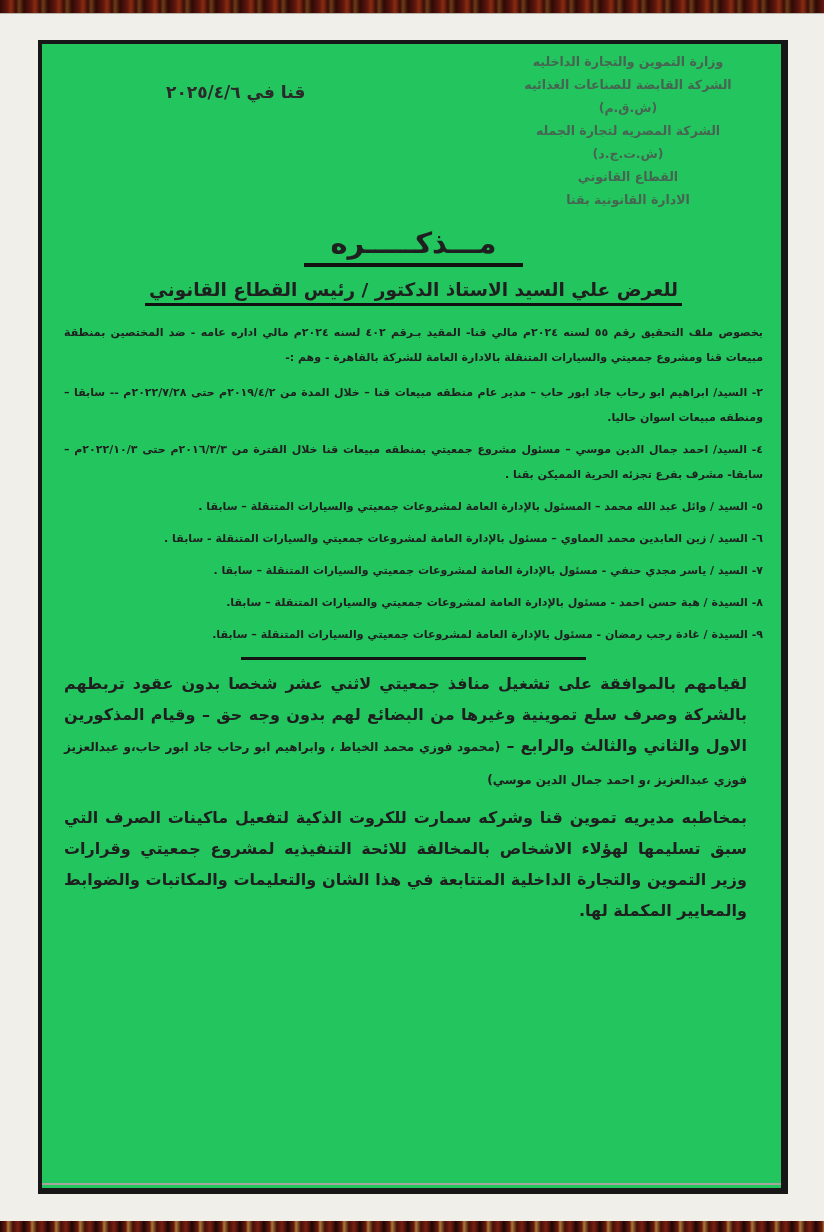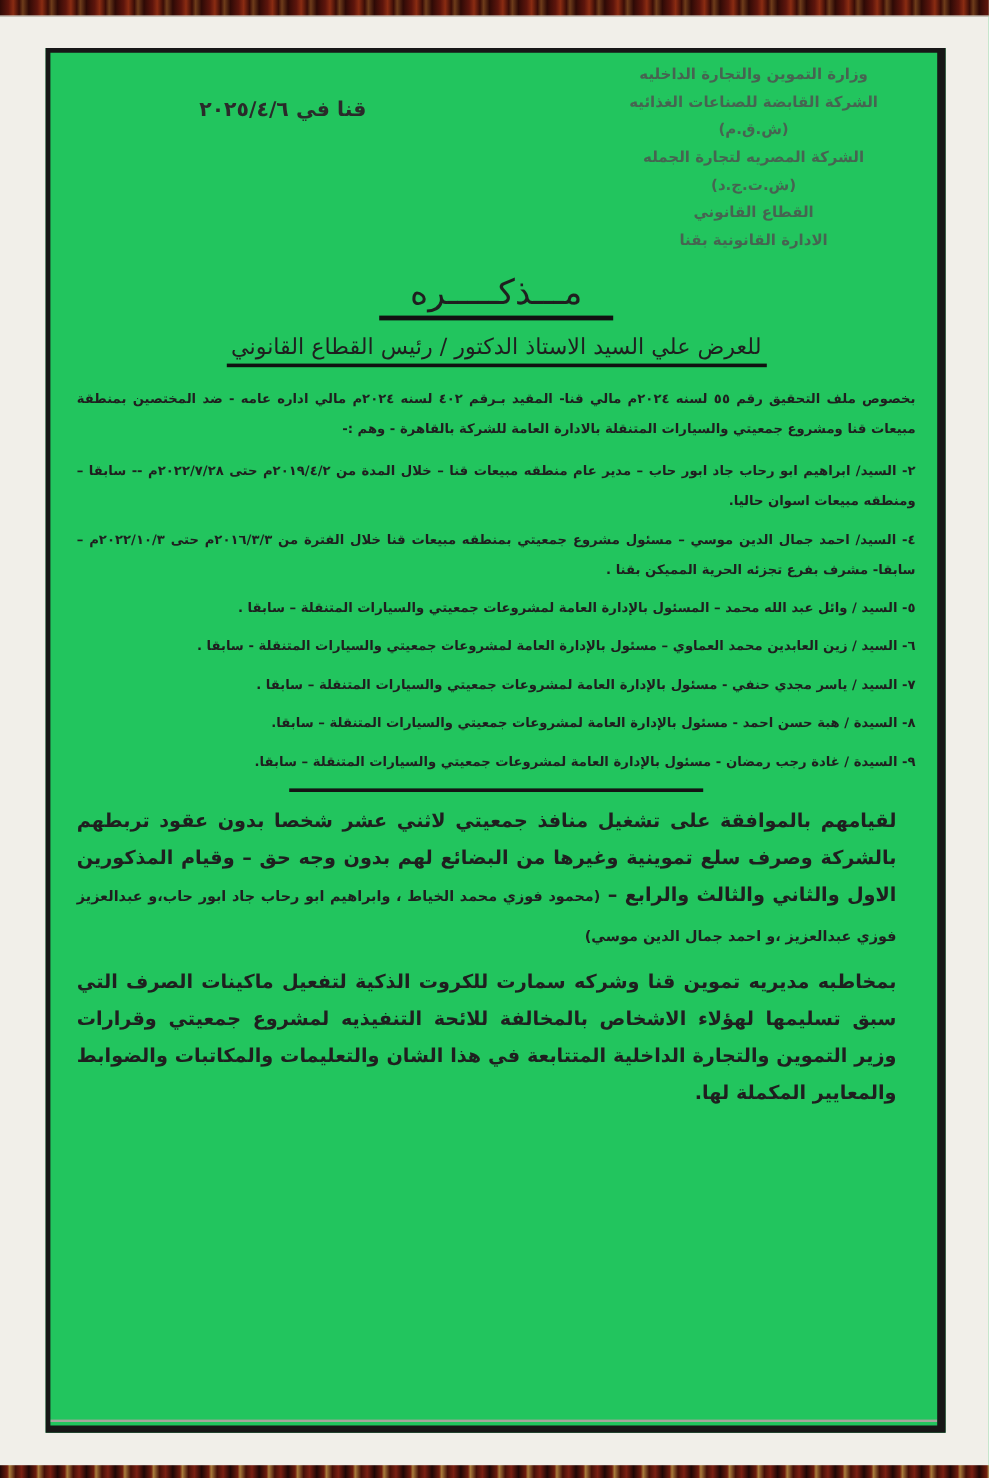--- a/index.html
+++ b/index.html
@@ -55,28 +55,28 @@
   }
   .dateline{
     position:absolute;top:38px;left:58px;
     font-size:17px;font-weight:bold;color:#2a2a2a;
     letter-spacing:1px;
     margin-left:44px;
   }
   .titleblock{text-align:center;margin-top:10px;}
   .title{
     display:inline-block;
-    font-size:29px;font-weight:normal;
+    font-size:29px;font-weight:bold;
     padding:0 26px 3px 26px;
     border-bottom:4px solid #111;
   }
   .subtitleblock{text-align:center;margin-top:12px;}
   .subtitle{
     display:inline-block;
-    font-size:18.5px;font-weight:normal;
+    font-size:18.5px;font-weight:bold;
     padding:0 4px 3px 4px;
     border-bottom:3px solid #111;
   }
   .bodytext{
     margin-top:14px;
     font-size:11px;line-height:25px;
     font-weight:bold;
     text-align:justify;
   }
   .intro{margin:0 0 10px 0;}

